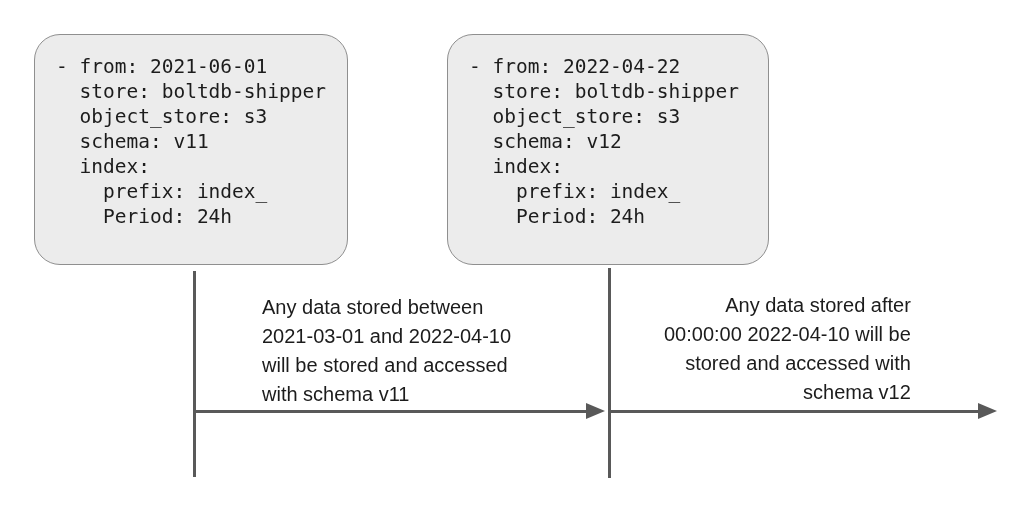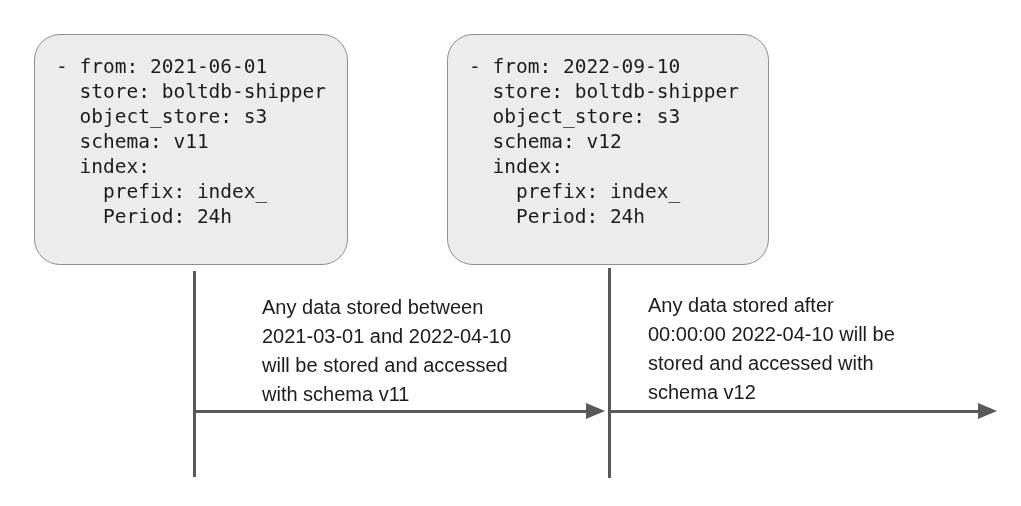--- a/index.html
+++ b/index.html
@@ -59,39 +59,39 @@
   #ah1 { left: 586px; }
   #ah2 { left: 978px; }
   .annotation {
     position: absolute;
     white-space: pre;
     font-size: 20px;
     line-height: 29px;
     color: var(--annotation-text, #1c1c1c);
   }
   #ann1 { left: 262px; top: 293px; }
-  #ann2 { left: 648px; top: 291px; }
+  #ann2 { left: 664px; top: 291px; text-align: right; }
 </style>
 </head>
 <body>
 
 <div class="canvas">
 
   <div class="config-box" id="box1">
     <pre class="code">- from: 2021-06-01
   store: boltdb-shipper
   object_store: s3
   schema: v11
   index:
     prefix: index_
     Period: 24h</pre>
   </div>
 
   <div class="config-box" id="box2">
-    <pre class="code">- from: 2022-09-10
+    <pre class="code">- from: 2022-04-22
   store: boltdb-shipper
   object_store: s3
   schema: v12
   index:
     prefix: index_
     Period: 24h</pre>
   </div>
 
   <div class="tick" id="tick1"></div>
   <div class="tick" id="tick2"></div>

